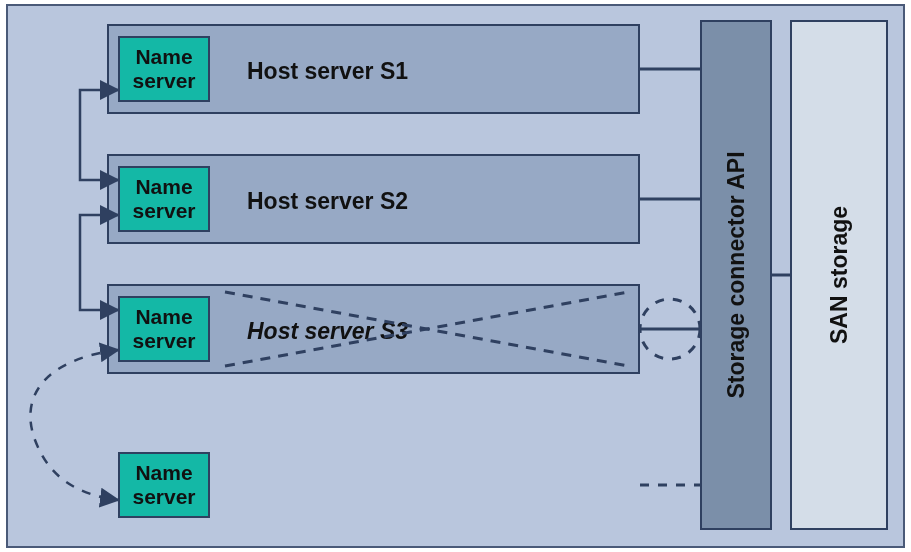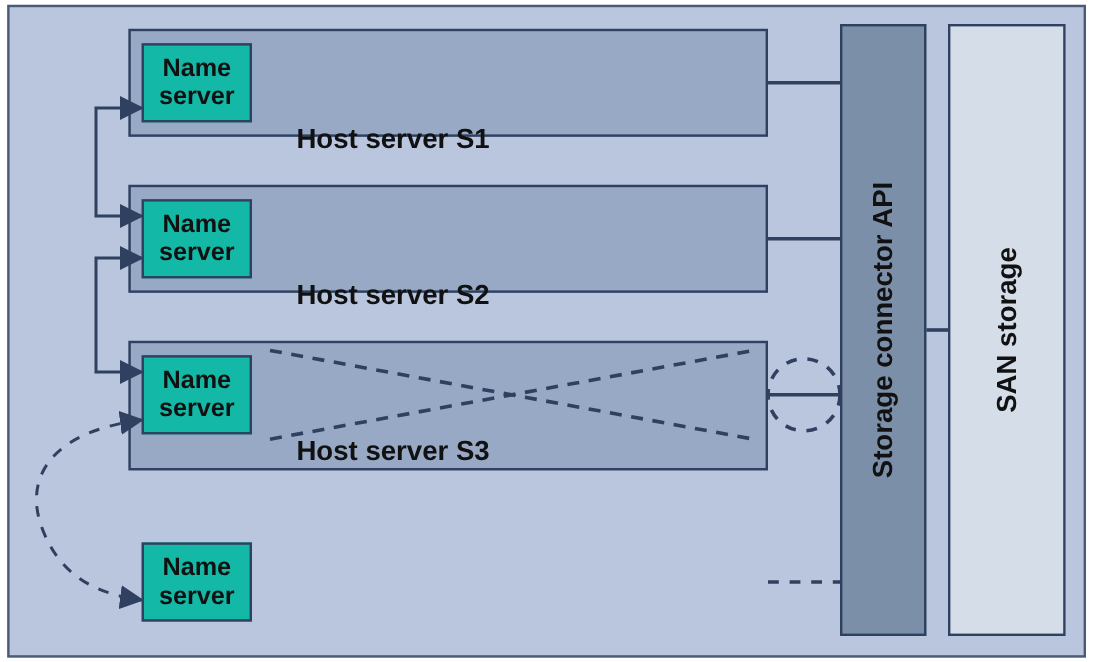--- a/index.html
+++ b/index.html
@@ -37,21 +37,20 @@
     align-items: center;
     justify-content: center;
     text-align: center;
     font-size: 21px;
     line-height: 1.15;
   }
   .server-label {
     position: absolute;
     font-size: 23px;
     white-space: nowrap;
-    margin-top: 44px;
   }
   .api-box {
     position: absolute;
     box-sizing: border-box;
     background: #7b8fa9;
     border: 2px solid #2f4060;
   }
   .san-box {
     position: absolute;
     box-sizing: border-box;
@@ -100,21 +99,21 @@
   </div>
 
   <div class="server" style="left:107px; top:154px; width:533px; height:90px;">
     <div class="server-label" style="left:138px; top:32px;">Host server S2</div>
   </div>
   <div class="ns-box" style="left:118px; top:166px; width:92px; height:66px;">
     <span style="white-space:pre-line;">Name
 server</span>
   </div>
 
-  <div class="server" style="left:107px; top:284px; width:533px; height:108px;">
+  <div class="server" style="left:107px; top:284px; width:533px; height:90px;font-style:italic;">
     <div class="server-label" style="left:138px; top:32px;">Host server S3</div>
   </div>
   <div class="ns-box" style="left:118px; top:296px; width:92px; height:66px;">
     <span style="white-space:pre-line;">Name
 server</span>
   </div>
 
   <div class="ns-box" style="left:118px; top:452px; width:92px; height:66px;">
     <span style="white-space:pre-line;">Name
 server</span>

